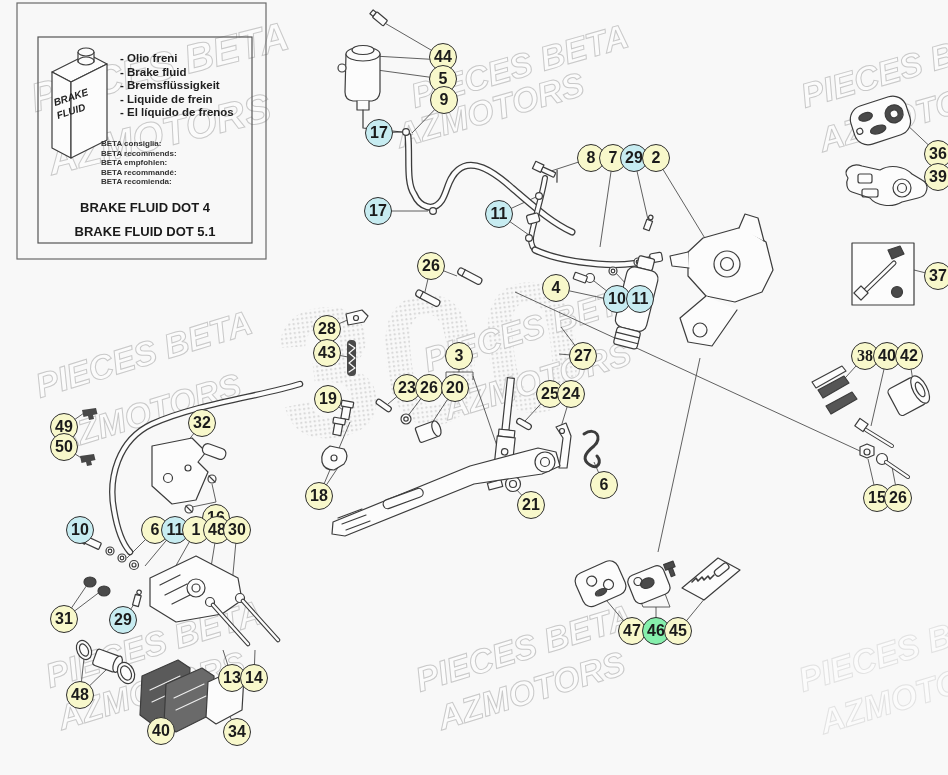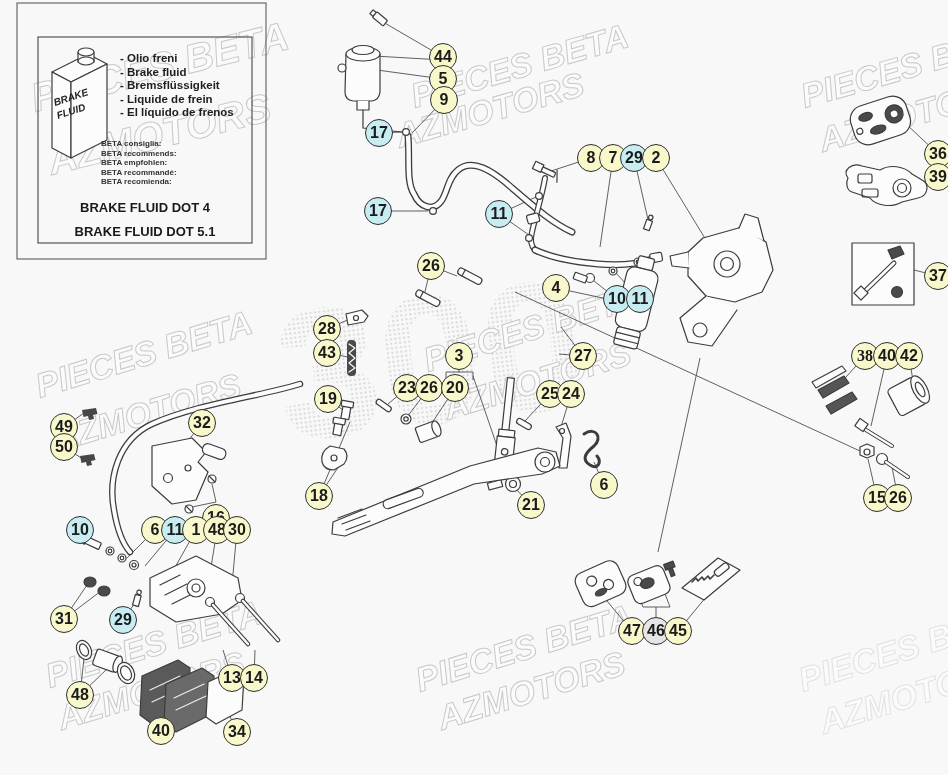--- a/index.html
+++ b/index.html
@@ -441,16 +441,16 @@
       <div class="callout" style="left: 203px; top: 516px; background: rgb(248, 248, 203);">48</div>
       <div class="callout" style="left: 223px; top: 516px; background: rgb(248, 248, 203);">30</div>
       <div class="callout" style="left: 50px; top: 605px; background: rgb(248, 248, 203);">31</div>
       <div class="callout" style="left: 109px; top: 606px; background: rgb(199, 236, 241);">29</div>
       <div class="callout" style="left: 66px; top: 681px; background: rgb(248, 248, 203);">48</div>
       <div class="callout" style="left: 218px; top: 664px; background: rgb(248, 248, 203);">13</div>
       <div class="callout" style="left: 240px; top: 664px; background: rgb(248, 248, 203);">14</div>
       <div class="callout" style="left: 147px; top: 717px; background: rgb(248, 248, 203);">40</div>
       <div class="callout" style="left: 223px; top: 718px; background: rgb(248, 248, 203);">34</div>
       <div class="callout" style="left: 618px; top: 617px; background: rgb(248, 248, 203);">47</div>
-      <div class="callout" style="left: 642px; top: 617px; background: #e5e5e5;">46</div>
+      <div class="callout" style="left: 642px; top: 617px; background: #86efac;">46</div>
       <div class="callout" style="left: 664px; top: 617px; background: rgb(248, 248, 203);">45</div>
     </div>
 </div>
 
 </body></html>

